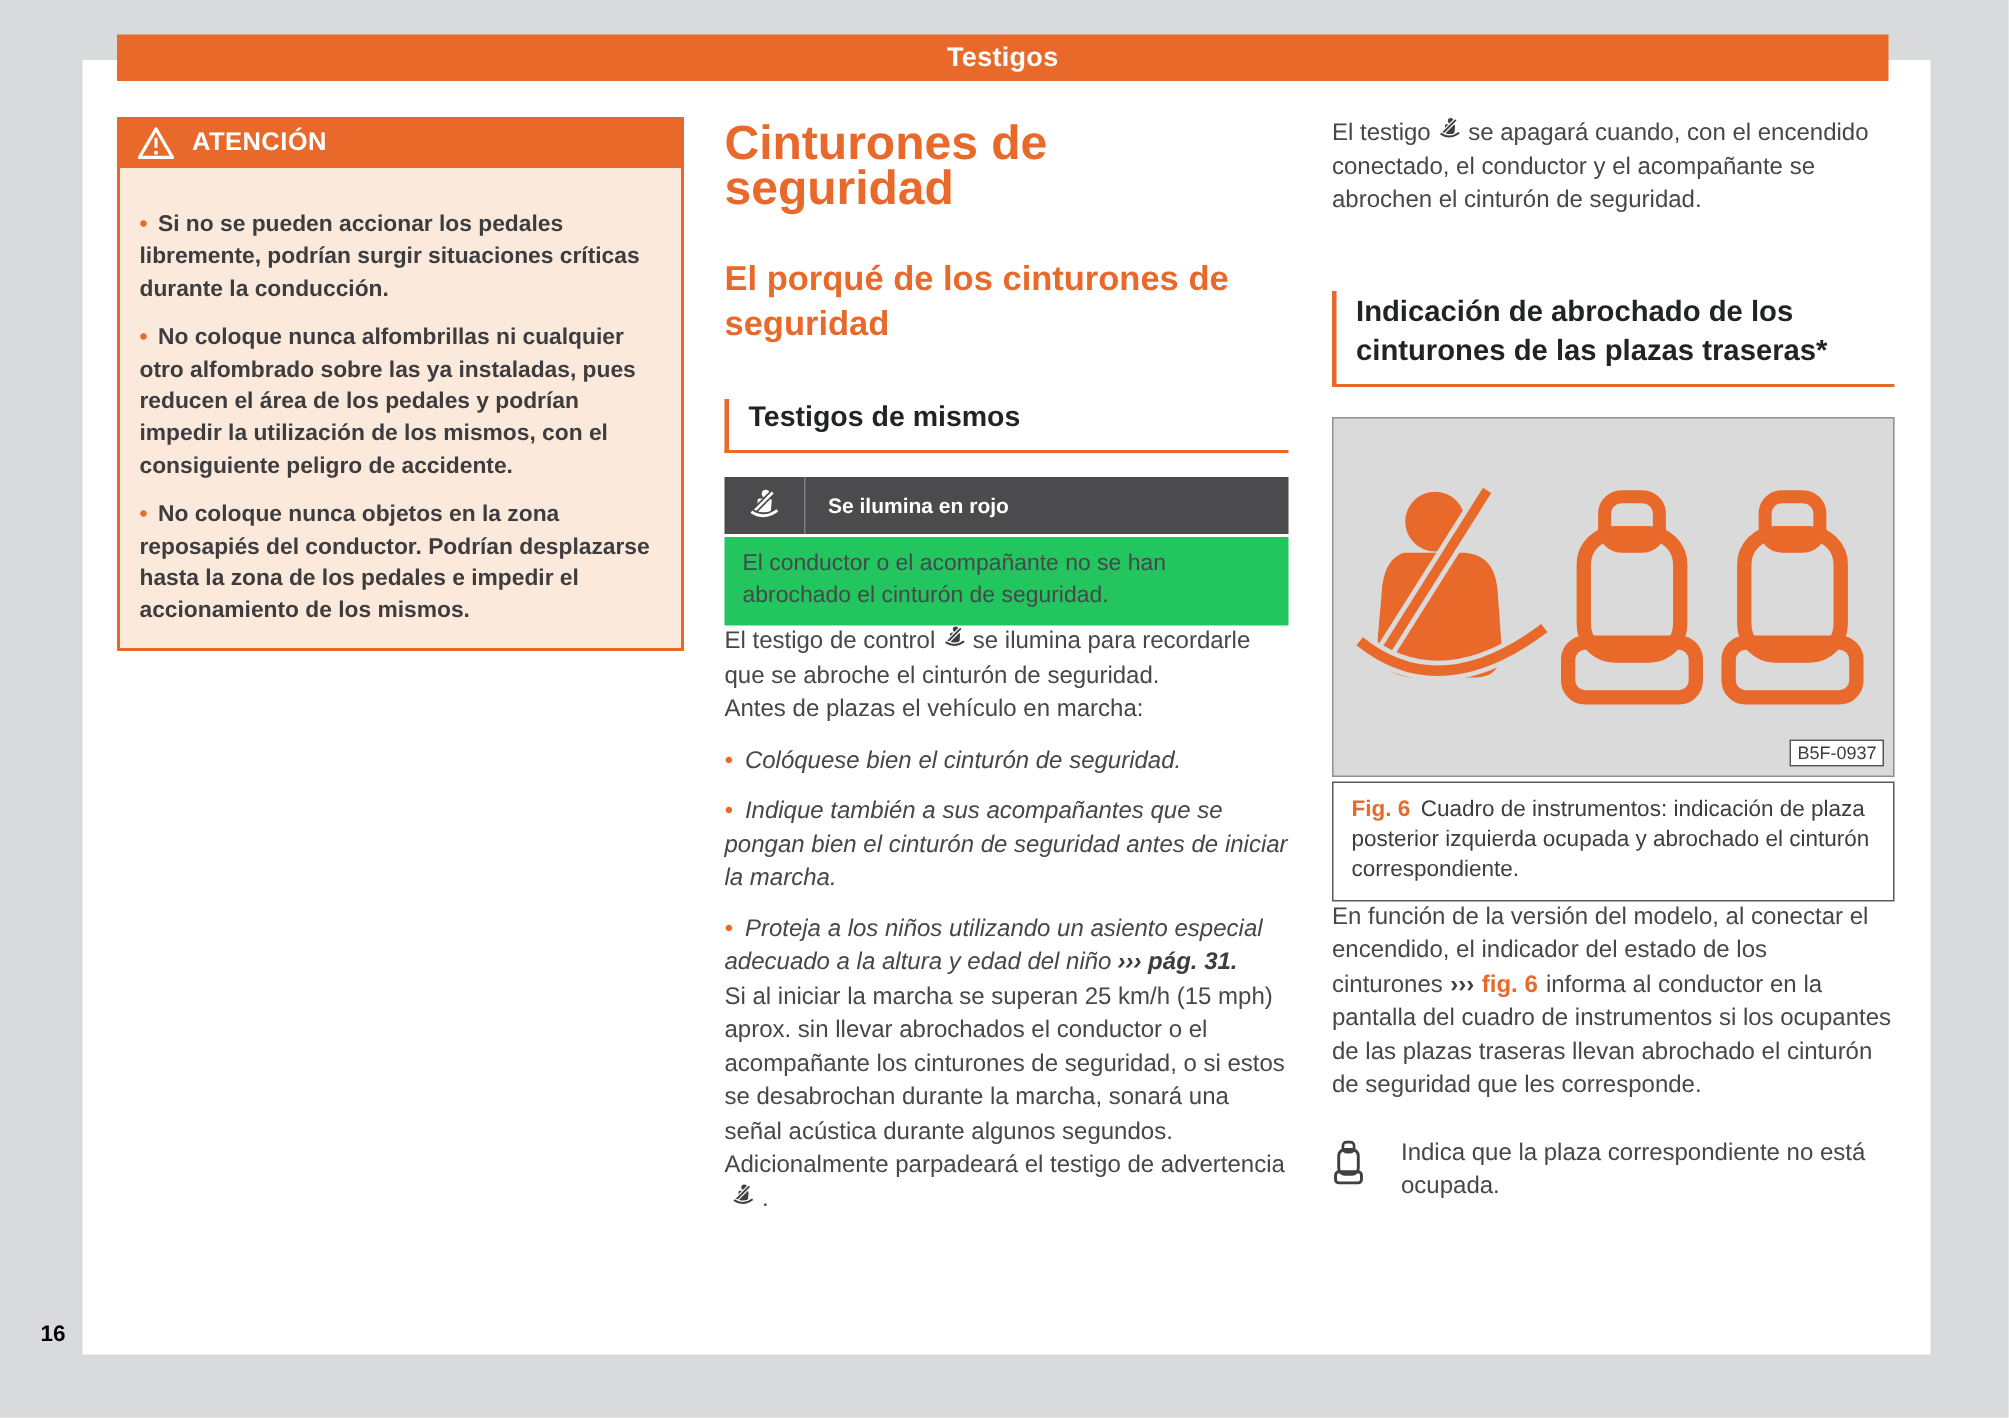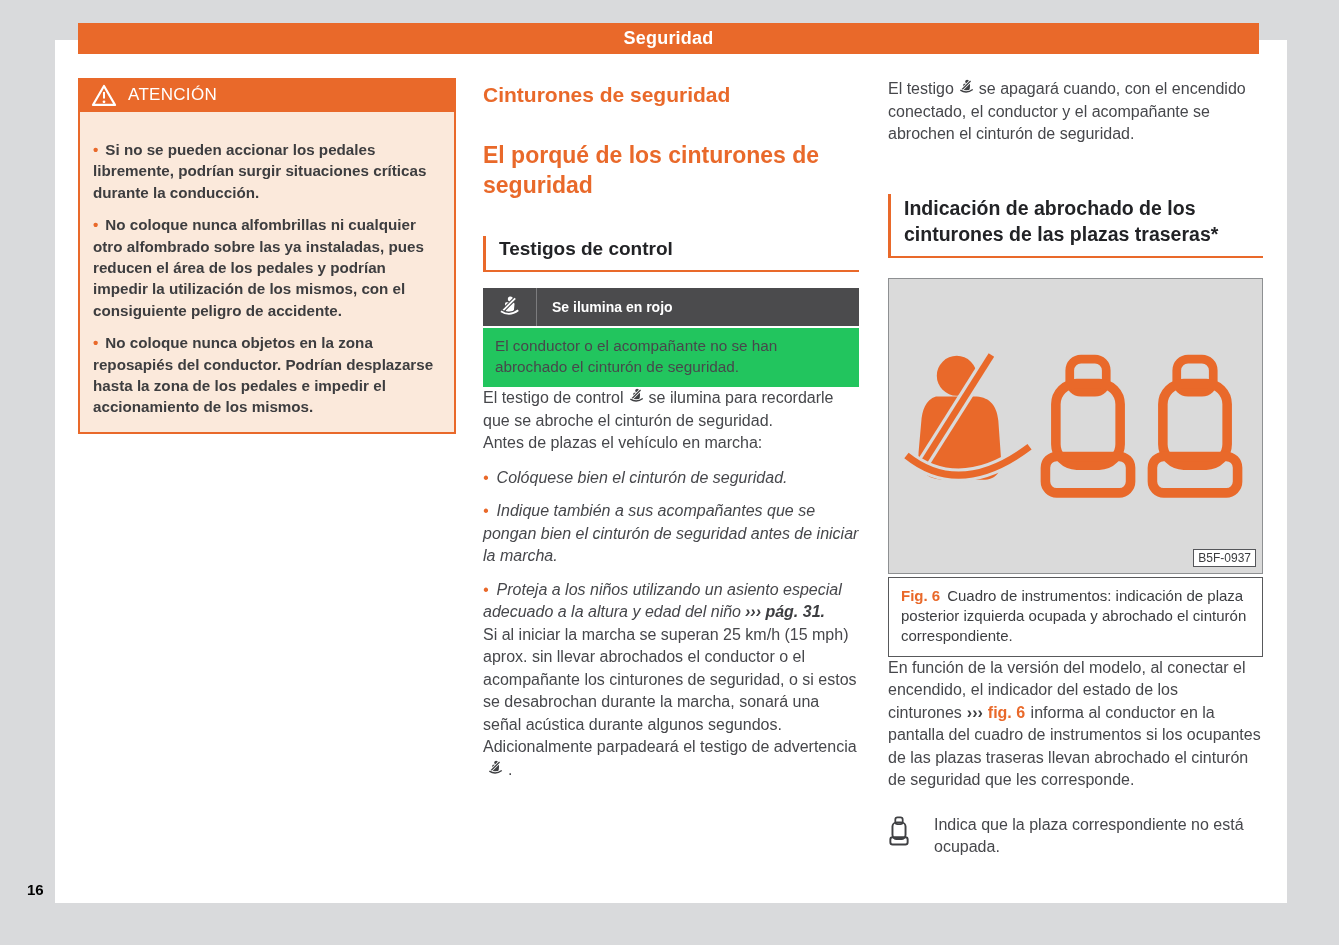--- a/index.html
+++ b/index.html
@@ -12,27 +12,27 @@
     display:flex;align-items:center;justify-content:center;z-index:3;}
   .header-bar span{color:#fff;font-size:18px;font-weight:bold;letter-spacing:.2px;}
 
   .col{position:absolute;z-index:2;}
   .col1{left:78px;top:78px;width:378px;}
   .col2{left:483px;top:80px;width:376px;}
   .col3{left:888px;top:78px;width:375px;}
 
   
   .warn-head{background:#e9692a;height:34px;display:flex;align-items:center;gap:11px;padding-left:13px;}
-  .warn-head span{color:#fff;font-weight:normal;font-size:17px;letter-spacing:.3px;}
+  .warn-head span{color:#fff;font-weight:bold;font-size:17px;letter-spacing:.3px;}
   .warn-body{background:#fbe9db;border:2px solid #e9692a;border-top:none;padding:16px 13px 14px 13px;}
   .warn-item{margin-top:11px;font-size:15.2px;line-height:21.4px;font-weight:bold;color:#3d3d3f;}
   .warn-item .dot{color:#e9692a;margin-right:7px;}
 
   
-  h1.doc-title{margin:0;font-size:21px;line-height:30px;color:#e9692a;font-weight:bold;}
+  h1.doc-title{margin:0;font-size:32px;line-height:30px;color:#e9692a;font-weight:bold;}
   h2.doc-subtitle{margin:30px 0 0 0;font-size:23px;line-height:30px;color:#e9692a;font-weight:bold;}
   .sec-head{margin-top:36px;border-left:3px solid #e9692a;border-bottom:2px solid #e9692a;
     padding:1px 0 9px 13px;font-size:19px;line-height:24px;font-weight:bold;color:#222326;}
 
   
   .ind-bar{margin-top:16px;height:38px;background:#4b4b4d;display:flex;align-items:stretch;}
   .ind-bar .icon-cell{width:53px;display:flex;align-items:center;justify-content:center;}
   .ind-bar .lbl{border-left:1px solid #7c7c7e;display:flex;align-items:center;padding-left:15px;
     color:#fff;font-weight:bold;font-size:14px;}
   .ind-desc{margin-top:2px;background:#22c55e;padding:8px 12px 10px 12px;
@@ -44,21 +44,21 @@
   .bullets{list-style:none;margin:12px 0 0 0;padding:0;}
   .bullets li{margin-top:11px;font-size:16px;line-height:22.5px;color:#46474b;font-style:italic;}
   .bullets .dot{color:#e9692a;margin-right:8px;}
   .ref-bold{font-weight:bold;color:#3c3d40;margin-left:4px;}
   .arrows{font-weight:bold;color:#3c3d40;margin-left:5px;}
   .fig-ref{font-weight:bold;color:#e9692a;margin-left:5px;margin-right:1px;}
 
   .belt-inline{width:15px;height:17px;vertical-align:-2px;margin:0 5px;color:#3f4043;--belt-bg:#ffffff;}
 
   
-  .figure{margin-top:20px;height:296px;background:#dadada;border:1px solid #8e9092;position:relative;
+  .figure{margin-top:20px;height:240px;background:#dadada;border:1px solid #8e9092;position:relative;
     display:flex;align-items:center;justify-content:space-between;padding:0 14px;box-sizing:border-box;}
   .fig-code{position:absolute;right:6px;bottom:6px;background:#fff;border:1px solid #55565a;
     font-size:12px;color:#3b3c3f;padding:0 4px;line-height:16px;}
   .fig-caption{margin-top:3px;border:1px solid #58595b;padding:8px 12px 10px 12px;
     font-size:15px;line-height:20px;color:#3c3d40;}
   .fig-caption .fig-lbl{font-weight:bold;color:#e9692a;margin-right:7px;}
 
   .note-row{margin-top:22px;display:flex;align-items:flex-start;}
   .note-row .note-icon{flex:0 0 auto;width:22px;height:30px;color:#3f4043;margin-top:2px;}
   .note-row p{margin:0 0 0 24px;font-size:16px;line-height:22.5px;color:#46474b;}
@@ -92,21 +92,21 @@
       <path d="M4 118 Q66 168 146 108" fill="none" stroke="currentColor" stroke-width="8"></path>
     </symbol>
   </defs>
 </svg>
 
 <div id="screen">
 
   <div class="page"></div>
 
   <div class="header-bar">
-    <span>Seguridad</span>
+    <span>Testigos</span>
   </div>
 
   <div class="col col1">
     <div class="warn-box">
       <div class="warn-head">
         <svg viewBox="0 0 28 25" width="26" height="23">
           <path d="M14 2.2 L26 22.8 L2 22.8 Z" fill="none" stroke="#fff" stroke-width="2.4" stroke-linejoin="round"></path>
           <rect x="12.9" y="8.6" width="2.2" height="7.2" fill="#fff"></rect>
           <circle cx="14" cy="19.4" r="1.5" fill="#fff"></circle>
         </svg>
@@ -116,21 +116,21 @@
         <div class="warn-item"><span class="dot">•</span><span>Si no se pueden accionar los pedales libremente, podrían surgir situaciones críticas durante la conducción.</span></div>
         <div class="warn-item"><span class="dot">•</span><span>No coloque nunca alfombrillas ni cualquier otro alfombrado sobre las ya instaladas, pues reducen el área de los pedales y podrían impedir la utilización de los mismos, con el consiguiente peligro de accidente.</span></div>
         <div class="warn-item"><span class="dot">•</span><span>No coloque nunca objetos en la zona reposapiés del conductor. Podrían desplazarse hasta la zona de los pedales e impedir el accionamiento de los mismos.</span></div>
       </div>
     </div>
   </div>
 
   <div class="col col2">
     <h1 class="doc-title">Cinturones de seguridad</h1>
     <h2 class="doc-subtitle">El porqué de los cinturones de seguridad</h2>
-    <div class="sec-head">Testigos de control</div>
+    <div class="sec-head">Testigos de mismos</div>
 
     <div class="ind-bar">
       <div class="icon-cell">
         <svg width="21" height="23" style="color:#fff;--belt-bg:#4b4b4d">
             <use href="#sym-belt"></use>
           </svg>
       </div>
       <div class="lbl">Se ilumina en rojo</div>
     </div>
     <div class="ind-desc">El conductor o el acompañante no se han abrochado el cinturón de seguridad.</div>

